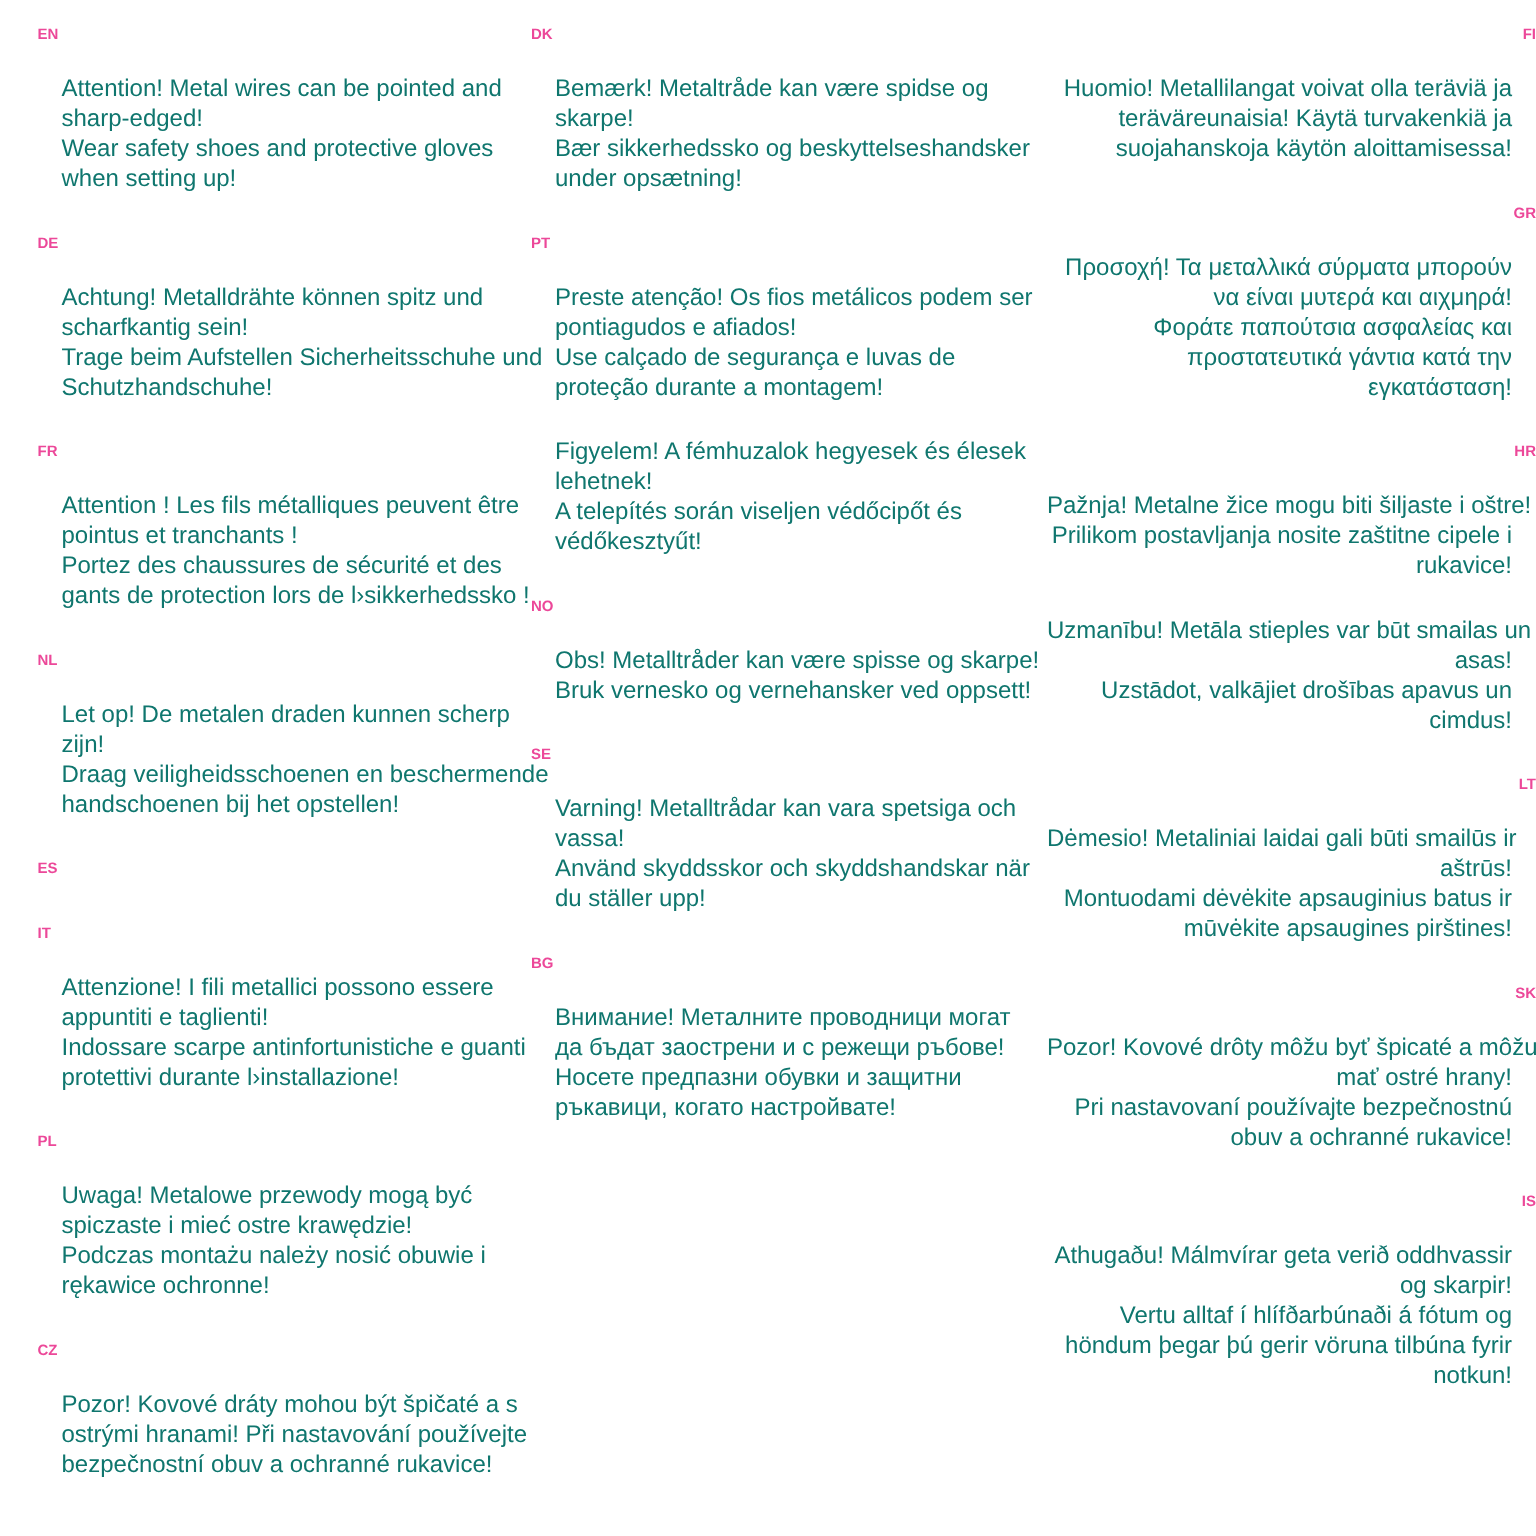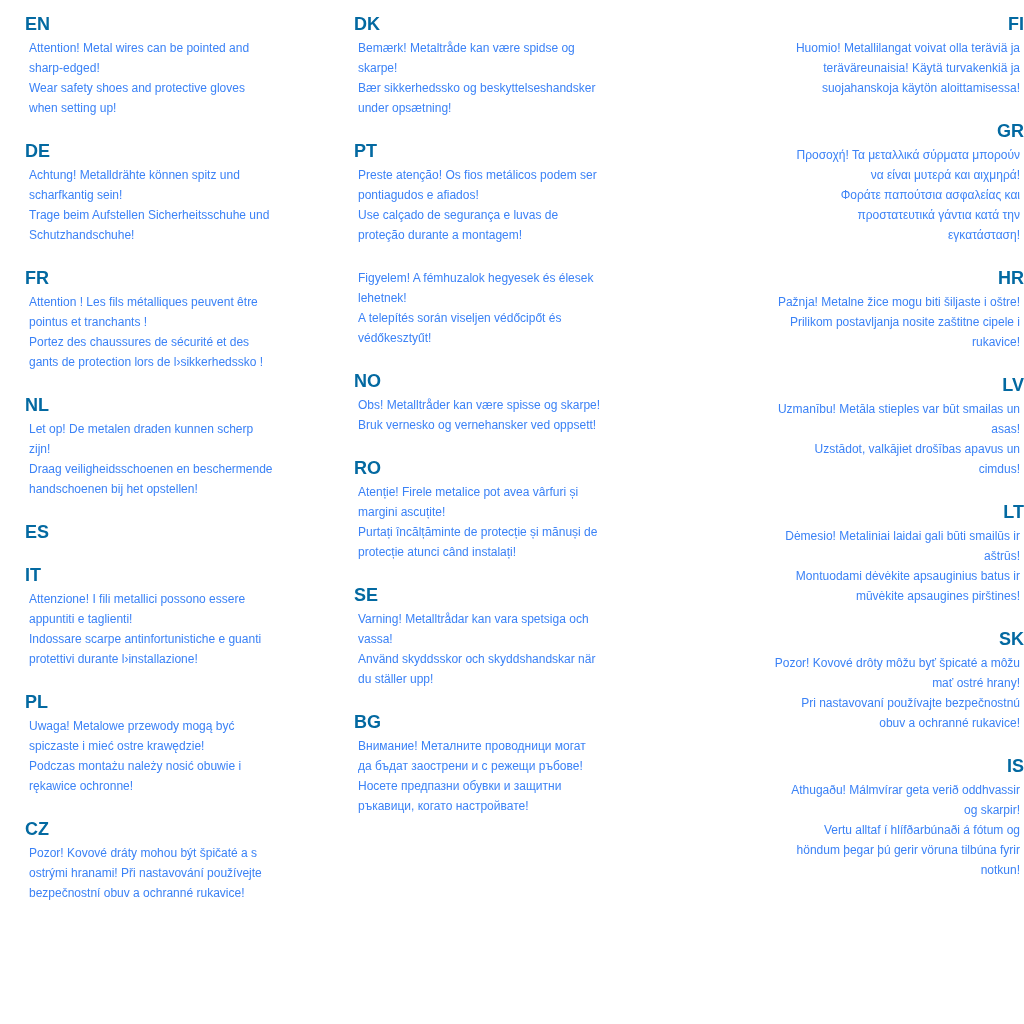--- a/index.html
+++ b/index.html
@@ -24,31 +24,31 @@
     flex: 0 0 auto;
   }
   .col-1 { width: 329px; }
   .col-2 { width: 328px; }
   .col-3 { width: 342px; text-align: right; }
   .lang-section {
     margin-bottom: 23px;
   }
   .lang-code {
     margin: 0;
-    font-size: 18px;
+    font-size: 10px;
     line-height: 20px;
     font-weight: bold;
-    color: #0369a1;
+    color: #ec4899;
   }
   .lang-body {
-    margin: 4px;
-    font-size: 12px;
+    margin: 16px;
+    font-size: 16px;
     line-height: 20px;
     white-space: pre;
-    color: #3b82f6;
+    color: #0f766e;
   }
 </style>
 </head>
 <body>
 
 <div class="page">
 
   <div class="col col-1">
     <div class="lang-section">
       <h2 class="lang-code">EN</h2>
@@ -121,27 +121,20 @@
     <div class="lang-section">
       <p class="lang-body">Figyelem! A fémhuzalok hegyesek és élesek
 lehetnek!
 A telepítés során viseljen védőcipőt és
 védőkesztyűt!</p>
     </div>
     <div class="lang-section">
       <h2 class="lang-code">NO</h2>
       <p class="lang-body">Obs! Metalltråder kan være spisse og skarpe!
 Bruk vernesko og vernehansker ved oppsett!</p>
-    </div>
-    <div class="lang-section">
-      <h2 class="lang-code">RO</h2>
-      <p class="lang-body">Atenție! Firele metalice pot avea vârfuri și
-margini ascuțite!
-Purtați încălțăminte de protecție și mănuși de
-protecție atunci când instalați!</p>
     </div>
     <div class="lang-section">
       <h2 class="lang-code">SE</h2>
       <p class="lang-body">Varning! Metalltrådar kan vara spetsiga och
 vassa!
 Använd skyddsskor och skyddshandskar när
 du ställer upp!</p>
     </div>
     <div class="lang-section">
       <h2 class="lang-code">BG</h2>
@@ -167,21 +160,20 @@
 προστατευτικά γάντια κατά την
 εγκατάσταση!</p>
     </div>
     <div class="lang-section">
       <h2 class="lang-code">HR</h2>
       <p class="lang-body">Pažnja! Metalne žice mogu biti šiljaste i oštre!
 Prilikom postavljanja nosite zaštitne cipele i
 rukavice!</p>
     </div>
     <div class="lang-section">
-      <h2 class="lang-code">LV</h2>
       <p class="lang-body">Uzmanību! Metāla stieples var būt smailas un
 asas!
 Uzstādot, valkājiet drošības apavus un
 cimdus!</p>
     </div>
     <div class="lang-section">
       <h2 class="lang-code">LT</h2>
       <p class="lang-body">Dėmesio! Metaliniai laidai gali būti smailūs ir
 aštrūs!
 Montuodami dėvėkite apsauginius batus ir

